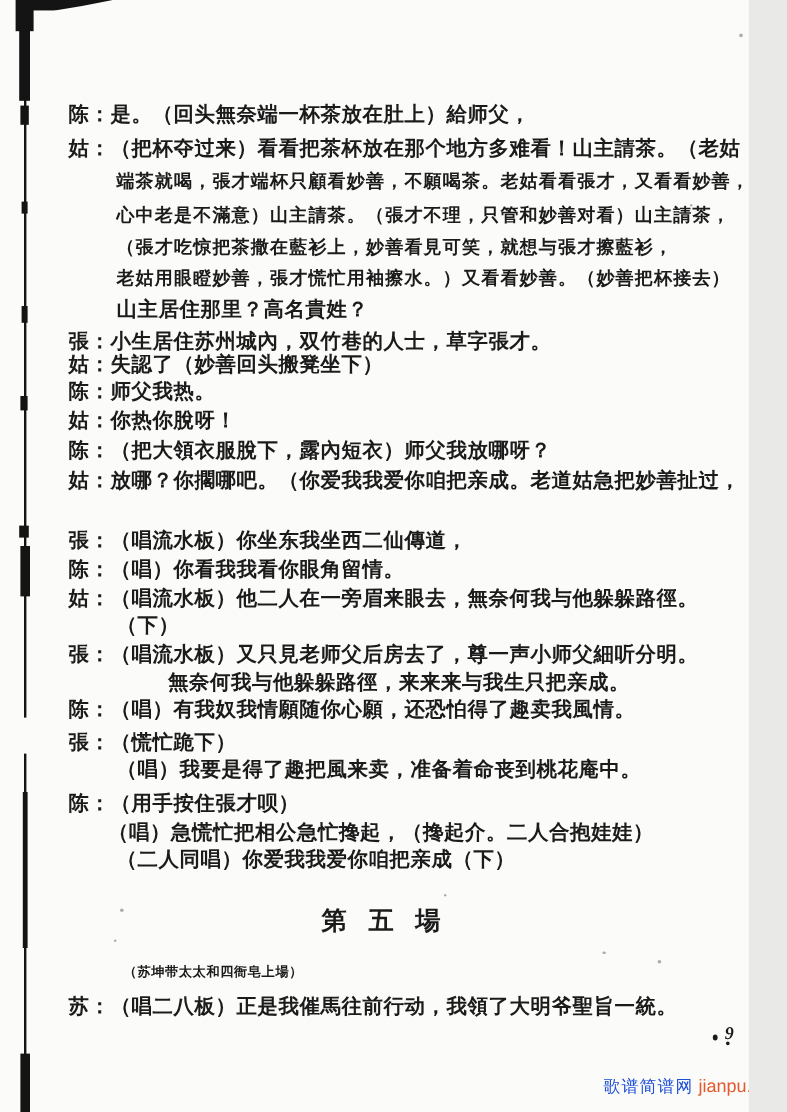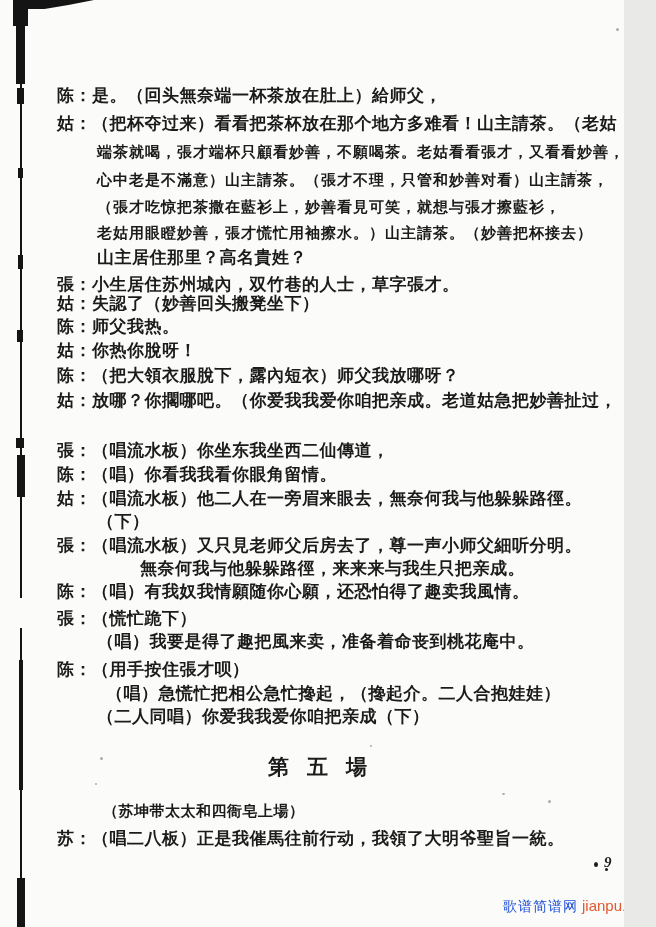--- a/index.html
+++ b/index.html
@@ -14,21 +14,21 @@
     position:absolute;white-space:nowrap;
     font-size:17px;line-height:22px;letter-spacing:.5px;font-weight:600;
   }
   .sm{font-size:15px;letter-spacing:1px;}
   .heading{
     position:absolute;top:753px;left:268px;white-space:nowrap;
     font-size:21px;font-weight:bold;letter-spacing:18px;text-align:center;
   }
   .direction{
     position:absolute;top:802px;left:103px;white-space:nowrap;
-    font-size:15px;letter-spacing:.5px;font-weight:600;
+    font-size:11px;letter-spacing:.5px;font-weight:600;
   }
   .pagenum{
     position:absolute;top:854px;left:604px;
     font-size:15px;font-style:italic;font-weight:600;
   }
   .watermark{position:absolute;top:897px;left:503px;white-space:nowrap;font-size:14px;}
   .wm-name{color:#1d4ed8;letter-spacing:1px;}
   .wm-url{color:#e4582e;margin-left:4px;font-family:"Liberation Sans",sans-serif;font-size:15px;}
   .art{position:absolute;background:#141414;}
   .gap{position:absolute;background:#fbfbf9;}
@@ -38,39 +38,39 @@
 </head>
 <body>
 
 <div class="page">
 
   <div class="ln" style="top:85px;left:57px">陈：是。（回头無奈端一杯茶放在肚上）給师父，</div>
   <div class="ln" style="top:113px;left:57px">姑：（把杯夺过来）看看把茶杯放在那个地方多难看！山主請茶。（老姑</div>
   <div class="ln sm" style="top:141px;left:97px">端茶就喝，張才端杯只顧看妙善，不願喝茶。老姑看看張才，又看看妙善，</div>
   <div class="ln sm" style="top:169px;left:97px">心中老是不滿意）山主請茶。（張才不理，只管和妙善对看）山主請茶，</div>
   <div class="ln sm" style="top:196px;left:97px">（張才吃惊把茶撒在藍衫上，妙善看見可笑，就想与張才擦藍衫，</div>
-  <div class="ln sm" style="top:222px;left:97px">老姑用眼瞪妙善，張才慌忙用袖擦水。）山主請茶。（妙善把杯接去）</div>
+  <div class="ln sm" style="top:222px;left:97px">老姑用眼瞪妙善，張才慌忙用袖擦水。）又看看妙善。（妙善把杯接去）</div>
   <div class="ln" style="top:247px;left:97px">山主居住那里？高名貴姓？</div>
   <div class="ln" style="top:274px;left:57px">張：小生居住苏州城內，双竹巷的人士，草字張才。</div>
   <div class="ln" style="top:293px;left:57px">姑：失認了（妙善回头搬凳坐下）</div>
   <div class="ln" style="top:316px;left:57px">陈：师父我热。</div>
   <div class="ln" style="top:340px;left:57px">姑：你热你脫呀！</div>
   <div class="ln" style="top:365px;left:57px">陈：（把大領衣服脫下，露內短衣）师父我放哪呀？</div>
   <div class="ln" style="top:390px;left:57px">姑：放哪？你擱哪吧。（你爱我我爱你咱把亲成。老道姑急把妙善扯过，</div>
   <div class="ln" style="top:440px;left:57px">張：（唱流水板）你坐东我坐西二仙傳道，</div>
   <div class="ln" style="top:464px;left:57px">陈：（唱）你看我我看你眼角留情。</div>
   <div class="ln" style="top:488px;left:57px">姑：（唱流水板）他二人在一旁眉来眼去，無奈何我与他躲躲路徑。</div>
   <div class="ln" style="top:511px;left:97px">（下）</div>
   <div class="ln" style="top:535px;left:57px">張：（唱流水板）又只見老师父后房去了，尊一声小师父細听分明。</div>
   <div class="ln" style="top:558px;left:140px">無奈何我与他躲躲路徑，来来来与我生只把亲成。</div>
   <div class="ln" style="top:581px;left:57px">陈：（唱）有我奴我情願随你心願，还恐怕得了趣卖我風情。</div>
   <div class="ln" style="top:608px;left:57px">張：（慌忙跪下）</div>
   <div class="ln" style="top:631px;left:97px">（唱）我要是得了趣把風来卖，准备着命丧到桃花庵中。</div>
   <div class="ln" style="top:659px;left:57px">陈：（用手按住張才呗）</div>
-  <div class="ln" style="top:683px;left:106px">（唱）急慌忙把相公急忙搀起，（搀起介。二人合抱娃娃）</div>
+  <div class="ln" style="top:683px;left:90px">（唱）急慌忙把相公急忙搀起，（搀起介。二人合抱娃娃）</div>
   <div class="ln" style="top:706px;left:97px">（二人同唱）你爱我我爱你咱把亲成（下）</div>
 
   <div class="heading">第五場</div>
   <div class="direction">（苏坤带太太和四衙皂上場）</div>
   <div class="ln" style="top:828px;left:57px">苏：（唱二八板）正是我催馬往前行动，我領了大明爷聖旨一統。</div>
 
   <div class="pagenum">9</div>
   <div class="dot" style="top:862px;left:594px;width:4px;height:5px"></div>
   <div class="dot" style="top:868px;left:605px;width:3px;height:3px"></div>
   <div class="dot" style="top:861px;left:632px;width:4px;height:4px"></div>

